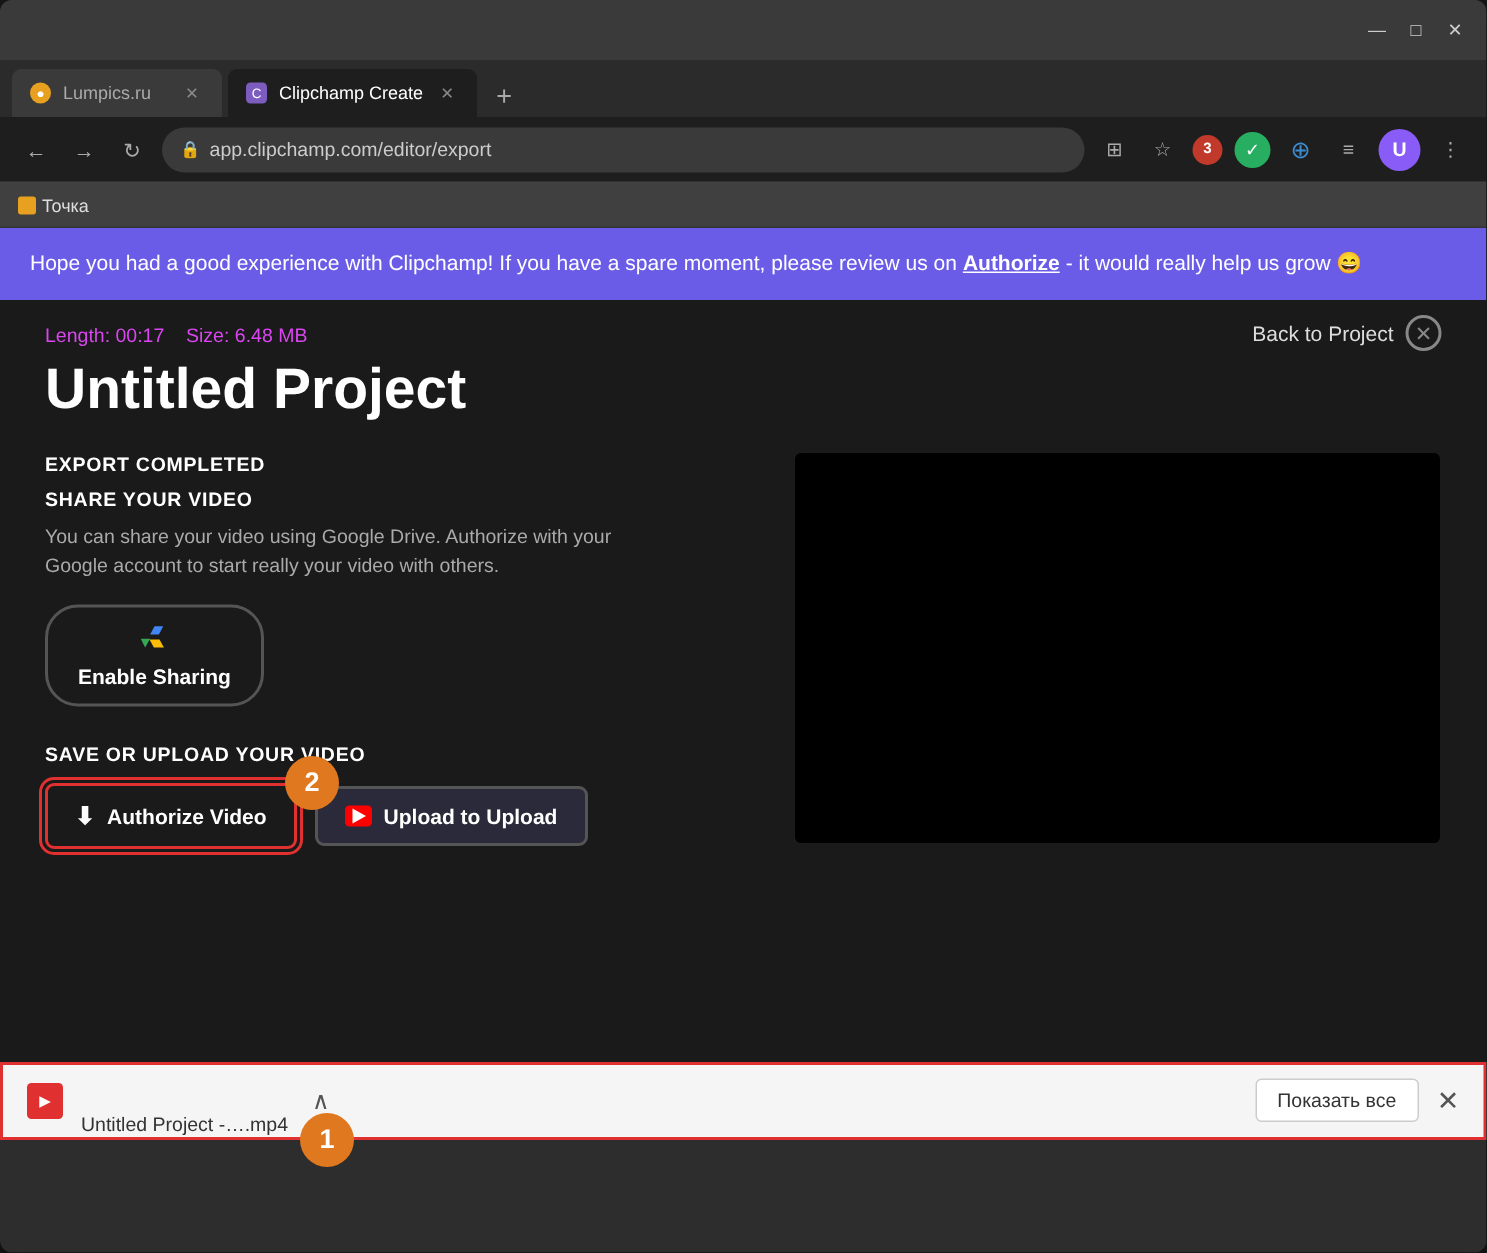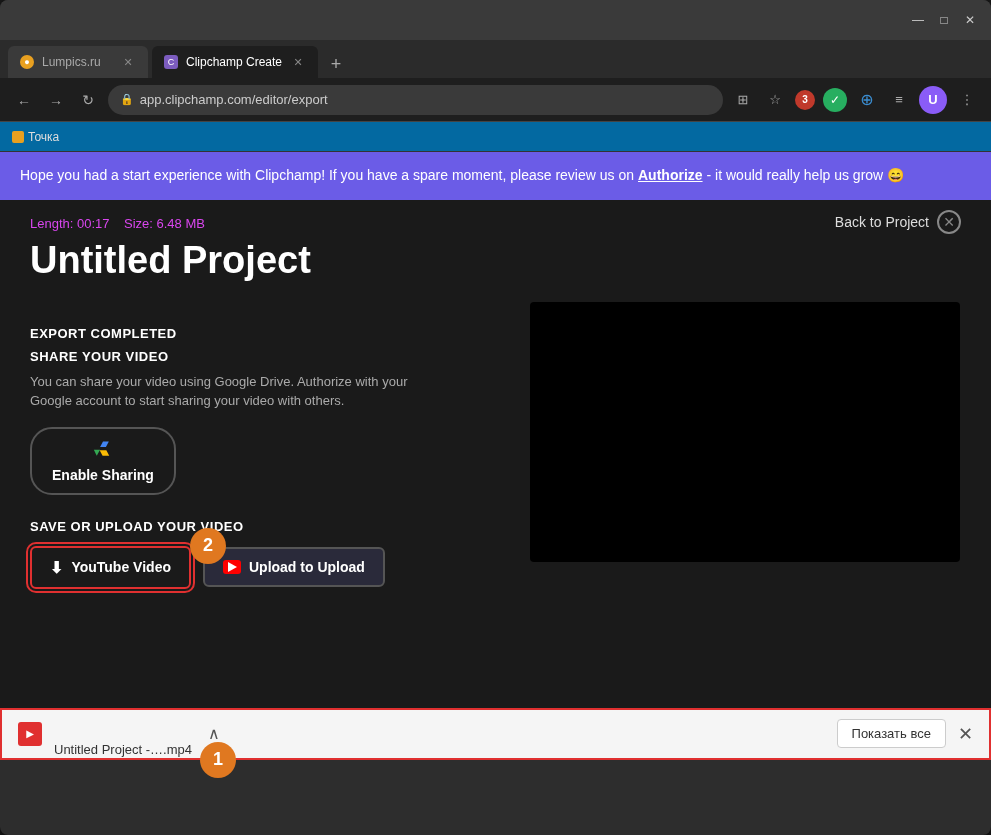--- a/index.html
+++ b/index.html
@@ -163,21 +163,21 @@
       height: 24px;
       display: flex;
       align-items: center;
       justify-content: center;
       color: #aaa;
       font-size: 13px;
       cursor: pointer;
     }
 
     .bookmark-bar {
-      background: #0369a1;
+      background: #404040;
       height: 30px;
       display: flex;
       align-items: center;
       padding: 0 12px;
       gap: 8px;
       border-bottom: 1px solid #333;
     }
 
     .bookmark-item {
       display: flex;
@@ -241,21 +241,20 @@
     }
 
     .main-layout {
       display: flex;
       gap: 20px;
       position: relative;
     }
 
     .left-panel {
       flex: 0 0 480px;
-      margin-top: 24px;
     }
 
     .right-panel {
       flex: 1;
     }
 
     .video-preview {
       background: #000;
       width: 430px;
       height: 260px;
@@ -509,21 +508,21 @@
   </div>
 
   <div class="bookmark-bar">
     <div class="bookmark-item">
       <div class="bookmark-icon"></div>
       <span>Точка</span>
     </div>
   </div>
 
   <div class="promo-banner">
-    <span>Hope you had a start experience with Clipchamp! If you have a spare moment, please review us on</span>
+    <span>Hope you had a good experience with Clipchamp! If you have a spare moment, please review us on</span>
     <span class="promo-link">Authorize</span>
     <span>- it would really help us grow 😄</span>
   </div>
 
   <div style="background:#1a1a1a; padding: 16px 30px; position:relative; min-height: 560px;">
 
     <div style="position:absolute; right:30px; top:10px; display:flex; align-items:center; gap:8px; cursor:pointer;justify-content:flex-end;">
       <span style="color:#ddd; font-size:14px;">Back to Project</span>
       <div class="close-circle">✕</div>
     </div>
@@ -540,40 +539,40 @@
 
     <div class="main-layout">
 
       <div class="left-panel">
 
         
         <div class="section-label">EXPORT COMPLETED</div>
 
         
         <div class="section-label">SHARE YOUR VIDEO</div>
-        <div class="share-desc">You can share your video using Google Drive. Authorize with your Google account to start sharing your video with others.</div>
+        <div class="share-desc">You can share your video using Google Drive. Authorize with your Google account to start really your video with others.</div>
 
         <button class="enable-sharing-btn">
 
           <svg class="gdrive-icon" viewBox="0 0 24 24" width="20" height="20">
             <path d="M4.5 20l4-7H1l3.5 7z" fill="#34a853"></path>
             <path d="M12 3L8.5 9.5H15.5L19 3z" fill="#4285f4"></path>
             <path d="M19.5 20l-3.5-6.5h-8l3.5 6.5z" fill="#fbbc05"></path>
           </svg>
           <span>Enable Sharing</span>
         </button>
 
         
         <div class="save-section-title">SAVE OR UPLOAD YOUR VIDEO</div>
 
         <div class="upload-buttons" style="position:relative;">
           <div style="position:relative;">
             <button class="upload-btn download-video-btn">
               <span class="dl-icon">⬇</span>
-              <span>YouTube Video</span>
+              <span>Authorize Video</span>
             </button>
           </div>
           <button class="upload-btn youtube-btn">
             <div class="yt-icon">
               <div class="yt-play"></div>
             </div>
             <span>Upload to Upload</span>
           </button>
 
           <div class="badge-circle" style="position:absolute; top:-18px; left:160px;">2</div>

